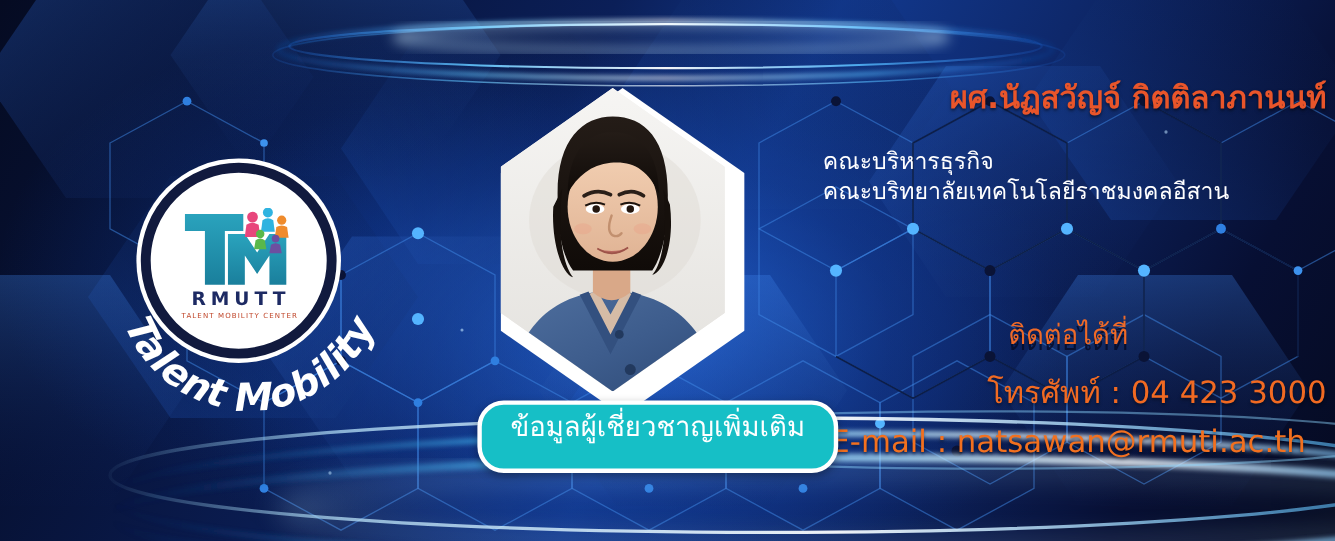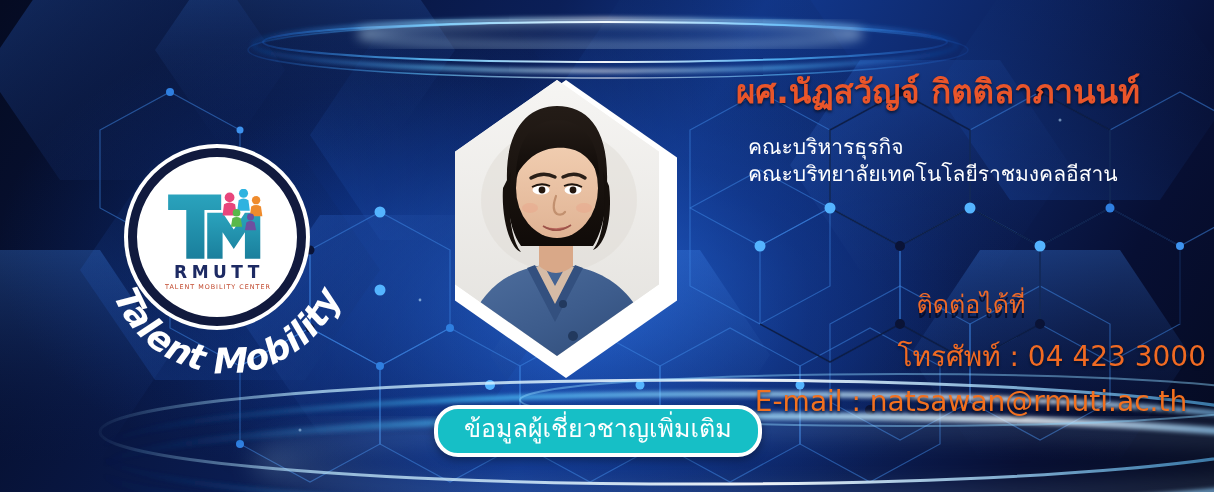--- a/index.html
+++ b/index.html
@@ -64,22 +64,22 @@
   #hex-photo {
     left:9px; top:11px; width:204px; height:276px; inset:auto;
     background:linear-gradient(180deg,#f3f3f1 0%,#eceae6 55%,#e4e2de 100%);
     overflow:hidden;
   }
   #photo-svg { width:204px; height:276px; display:block; }
 
   
   #name {
     position:absolute; left:736px; top:74px; width:470px;
-    text-align:left; color:#e9552a;
-    font-size:33px; font-weight:bold; line-height:1.08;
+    text-align:right; color:#e9552a;
+    font-size:28px; font-weight:bold; line-height:1.08;
     white-space:nowrap;
     text-shadow:0 2px 3px rgba(0,0,0,.55);
   }
   #faculty {
     position:absolute; left:748px; top:134px; width:470px;
     color:#ffffff; line-height:1.30;
   }
   #faculty .l1 { font-size:21px; }
   #faculty .l2 { font-size:21px; }
 
@@ -94,22 +94,22 @@
     text-shadow:0 2px 3px rgba(0,0,0,.45);
   }
   #email {
     position:absolute; left:736px; top:388px; width:470px;
     text-align:center; color:#f2701f; font-size:28px; line-height:1;
     text-shadow:0 2px 3px rgba(0,0,0,.45);
   }
 
   
   #cta {
-    position:absolute; left:434px; top:405px;
-    padding:6px 26px 10px 26px;
+    position:absolute; left:434px; top:364px;
+    padding:6px 26px 24px 26px;
     background:#16bfc6; border:4px solid #ffffff; border-radius:24px;
     color:#ffffff; font-size:25px; line-height:1.1; white-space:nowrap;
     box-shadow:0 3px 8px rgba(0,0,0,.35);
     cursor:pointer;
   }
 </style>
 </head>
 <body>
 
 <div id="banner">

